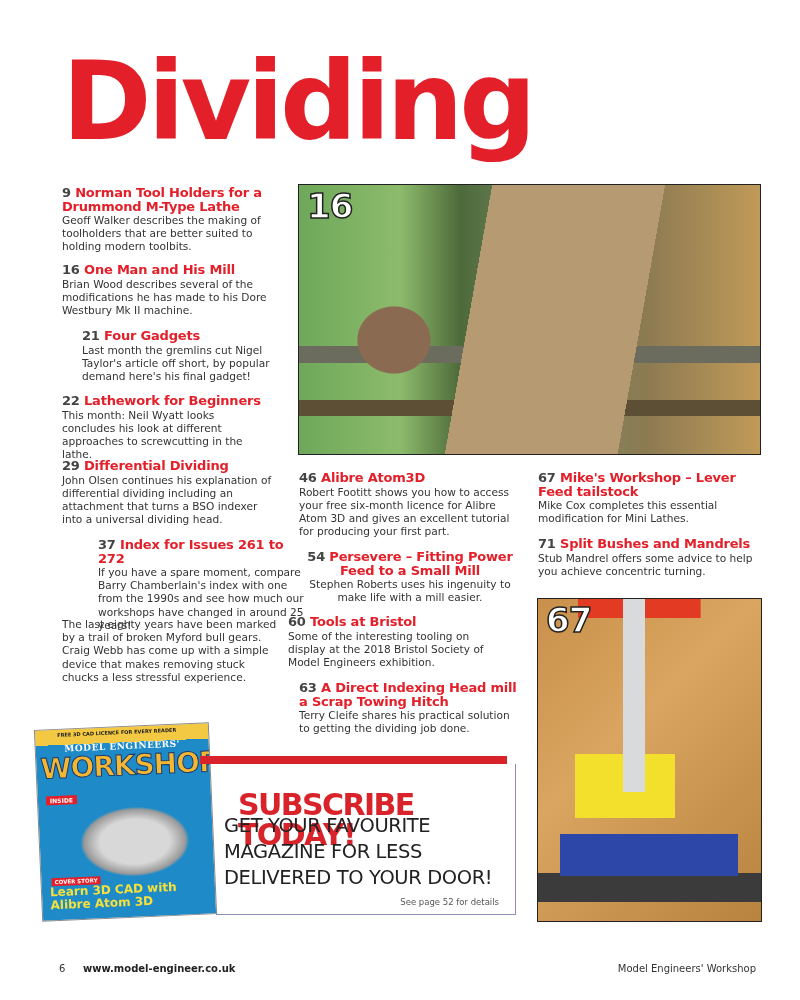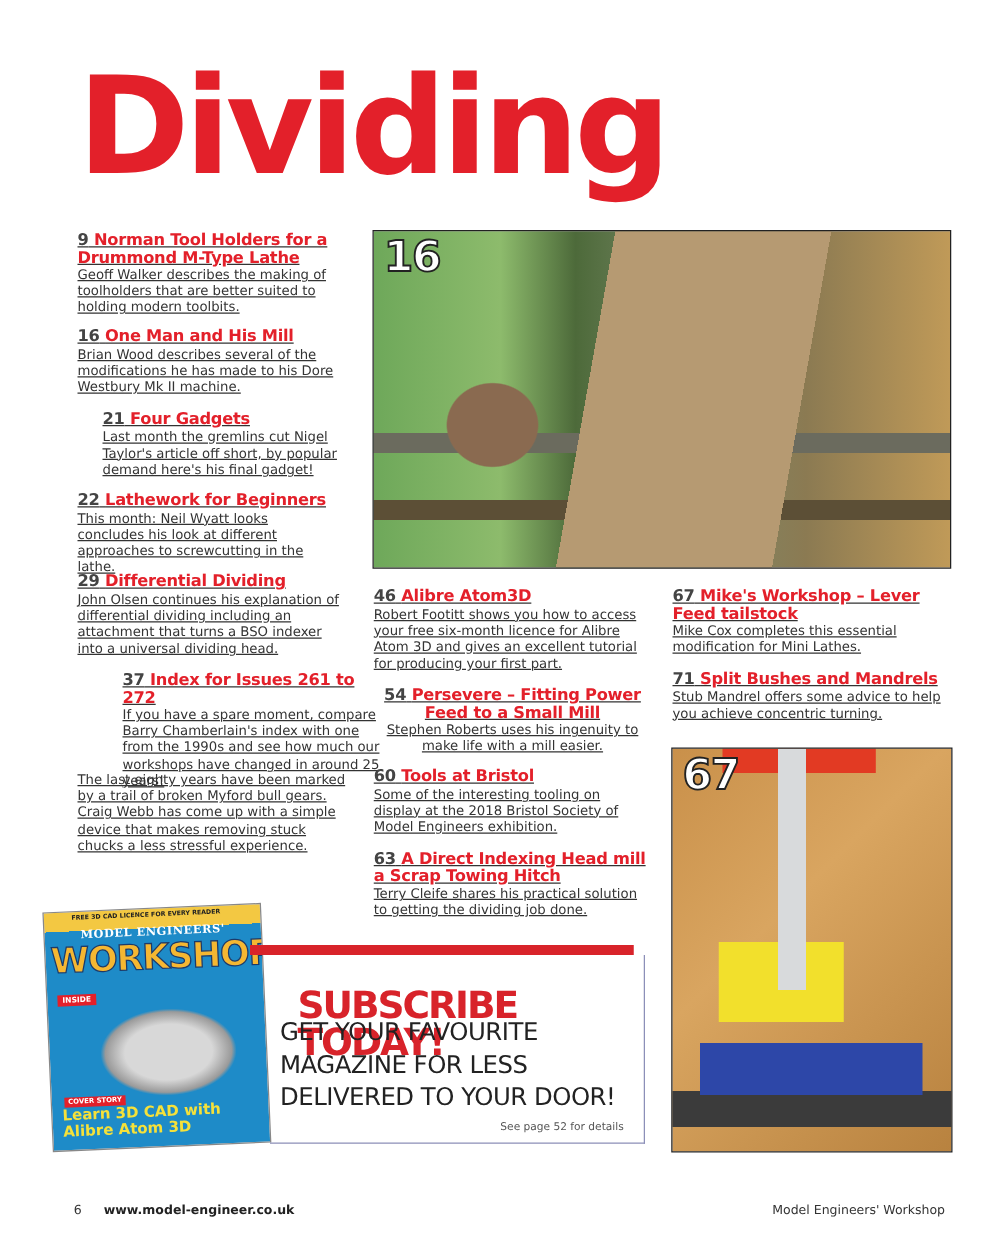--- a/index.html
+++ b/index.html
@@ -1,18 +1,18 @@
 <!DOCTYPE html>
 <html><head>
 <meta charset="utf-8">
 <style>
   * { box-sizing: border-box; margin: 0; padding: 0; }
   body { width: 800px; height: 1000px; background: #ffffff; position: relative; overflow: hidden; font-family: "DejaVu Sans", sans-serif; color: #333; }
   .title { position: absolute; left: 62px; top: 48px; font-family: "DejaVu Sans", sans-serif; font-weight: bold; font-size: 108px; color: #e3202a; letter-spacing: -4px; line-height: 1; }
-  .entry { position: absolute; font-size: 10.6px; line-height: 13.2px; color: #333; text-decoration: underline; }
+  .entry { position: absolute; font-size: 10.6px; line-height: 13.2px; color: #333; }
   .entry .head { font-weight: bold; font-size: 13px; line-height: 13.5px; letter-spacing: -0.2px; }
   .entry .num { color: #444; }
   .entry .ttl { color: #e3202a; }
   .entry .desc { margin-top: 1px; }
   .photo { position: absolute; border: 1px solid #222; overflow: hidden; }
   .photo-num { position: absolute; left: 8px; top: 4px; font-weight: bold; font-size: 34px; color: #fff; -webkit-text-stroke: 1.5px #222; line-height: 1; letter-spacing: -1px; }
   .lathe { left: 298px; top: 184px; width: 463px; height: 271px;
     background:
       radial-gradient(ellipse 60px 55px at 95px 155px, #8a6a50 0 60%, transparent 62%),
       linear-gradient(100deg, transparent 0 38%, #b69a72 38% 72%, transparent 72%) 0 0/100% 100% no-repeat,
@@ -79,21 +79,21 @@
 </div>
 
 <div class="entry" style="left:299px; top:471px; width:220px;">
   <div class="head"><span class="num">46</span> <span class="ttl">Alibre Atom3D</span></div>
   <div class="desc">Robert Footitt shows you how to access your free six-month licence for Alibre Atom 3D and gives an excellent tutorial for producing your first part.</div>
 </div>
 <div class="entry" style="left:299px; top:550px; width:222px;text-align:center;">
   <div class="head"><span class="num">54</span> <span class="ttl">Persevere – Fitting Power Feed to a Small Mill</span></div>
   <div class="desc">Stephen Roberts uses his ingenuity to make life with a mill easier.</div>
 </div>
-<div class="entry" style="left:299px; top:615px; width:220px;">
+<div class="entry" style="left:288px; top:615px; width:220px;">
   <div class="head"><span class="num">60</span> <span class="ttl">Tools at Bristol</span></div>
   <div class="desc">Some of the interesting tooling on display at the 2018 Bristol Society of Model Engineers exhibition.</div>
 </div>
 <div class="entry" style="left:299px; top:681px; width:222px;">
   <div class="head"><span class="num">63</span> <span class="ttl">A Direct Indexing Head mill a Scrap Towing Hitch</span></div>
   <div class="desc">Terry Cleife shares his practical solution to getting the dividing job done.</div>
 </div>
 
 <div class="entry" style="left:538px; top:471px; width:220px;">
   <div class="head"><span class="num">67</span> <span class="ttl">Mike's Workshop – Lever Feed tailstock</span></div>

